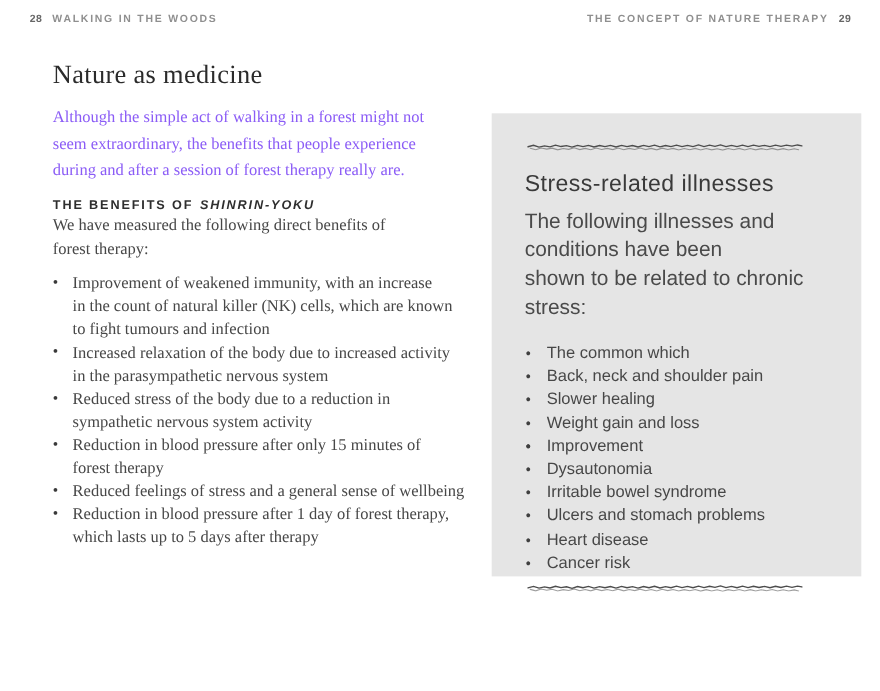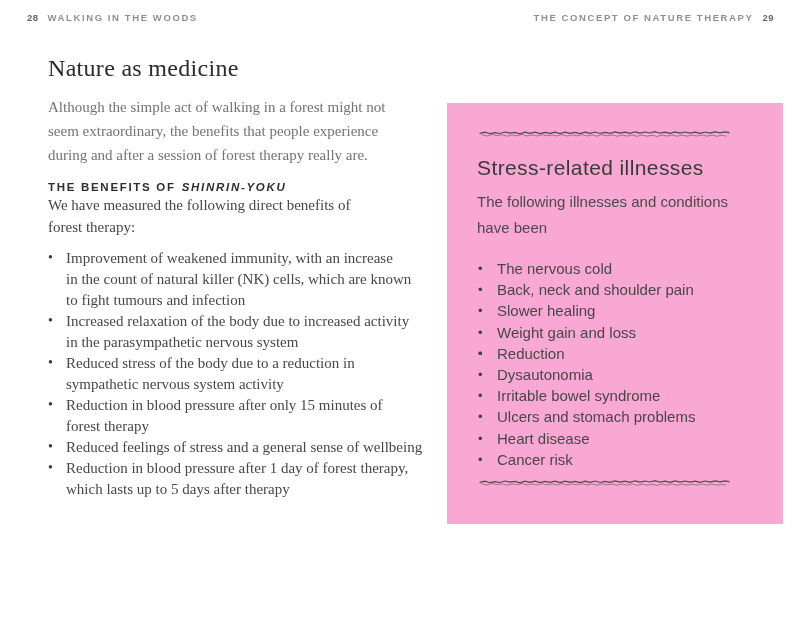--- a/index.html
+++ b/index.html
@@ -39,21 +39,21 @@
     font-family: "Liberation Serif", serif;
     font-weight: 500;
     font-size: 24px; line-height: 28px;
     color: #2b2b2b;
     letter-spacing: 0.3px;
   }
   .intro { margin: 13px 0 0; }
   .intro .ln {
     font-family: "Liberation Serif", serif;
     font-size: 15px; line-height: 24px;
-    color: #737373;
+    color: #8b5cf6;
   }
   .section-heading {
     margin: 14px 0 0;
     font-size: 11.5px; font-weight: 700;
     letter-spacing: 1.7px;
     color: #2e2e2e;
   }
   .section-heading em { font-style: italic; margin-left: 6px; }
   .lead-in { margin: 1px 0 0; }
   .lead-in .ln {
@@ -70,36 +70,36 @@
   .benefit-list li { position: relative; padding-left: 18px; }
   .benefit-list .dot {
     position: absolute; left: 0; top: -1px;
     font-size: 14px; color: #3a3a3a;
   }
 
   
   .sidebar-box {
     position: absolute; left: 447px; top: 103px;
     width: 336px; height: 421px;
-    background: #f9a8d4;
+    background: #e5e5e5;
     padding: 24px 26px 0 30px;
   }
   .scribble { display: block; }
   .scribble.top { margin: 2px 0 0 1px; }
   .scribble.bottom { margin: 8px 0 0 1px; }
   .box-heading {
     margin: 18px 0 0;
     font-size: 21px; line-height: 26px;
     font-weight: 500;
     letter-spacing: 0.4px;
     color: #3a3a3a;
   }
   .box-intro { margin: 8px 0 0; }
   .box-intro .ln {
-    font-size: 15px; line-height: 26px;
+    font-size: 19px; line-height: 26px;
     color: #4a4a4a;
   }
   .illness-list {
     list-style: none; margin: 17px 0 0; padding: 0;
     font-size: 15px; line-height: 21.2px;
     color: #474747;
   }
   .illness-list li { position: relative; padding-left: 20px; }
   .illness-list .dot {
     position: absolute; left: 1px; top: 0;
@@ -174,29 +174,30 @@
       <g fill="none" stroke="#4c4c4c" stroke-linecap="round">
         <path stroke-width="1.2" d="M2 4.4 l5 -1.3 5 1.6 5 -1.1 5 0.9 5 -1.5 5 1.2 5 -0.8 5 1.4 5 -1.6 5 1.1 5 -1.2 5 1.5 5 -1.3 5 1 5 -1.1 5 1.4 5 -1.5 5 1.2 5 -1 5 1.3 5 -1.4 5 1.1 5 -1.3 5 1.5 5 -1.2 5 1 5 -1.4 5 1.3 5 -1.1 5 1.2 5 -1.5 5 1.4 5 -1.2 5 1 5 -1.3 5 1.5 5 -1.1 5 1.2 5 -1.4 5 1.3 5 -1.2 5 1.1 5 -1 5 1.2 5 -1.3 5 1.1 5 -1.2 5 1 5 -1.1 4 0.8"></path>
         <path stroke-width="1" opacity="0.55" transform="translate(2,1.4)" d="M2 4.4 l5 1.3 5 -1.6 5 1.1 5 -0.9 5 1.5 5 -1.2 5 0.8 5 -1.4 5 1.6 5 -1.1 5 1.2 5 -1.5 5 1.3 5 -1 5 1.1 5 -1.4 5 1.5 5 -1.2 5 1 5 -1.3 5 1.4 5 -1.1 5 1.3 5 -1.5 5 1.2 5 -1 5 1.4 5 -1.3 5 1.1 5 -1.2 5 1.5 5 -1.4 5 1.2 5 -1 5 1.3 5 -1.5 5 1.1 5 -1.2 5 1.4 5 -1.3 5 1.2 5 -1.1 5 1 5 -1.2 5 1.3 5 -1.1 5 1.2 5 -1 4 0.9"></path>
       </g>
     </svg>
 
     <h3 class="box-heading">Stress-related illnesses</h3>
 
     <div class="box-intro">
       <div class="ln">The following illnesses and conditions have been</div>
+      <div class="ln">shown to be related to chronic stress:</div>
     </div>
 
     <ul class="illness-list">
-      <li><span class="dot">•</span><span>The nervous cold</span></li>
+      <li><span class="dot">•</span><span>The common which</span></li>
       <li><span class="dot">•</span><span>Back, neck and shoulder pain</span></li>
       <li><span class="dot">•</span><span>Slower healing</span></li>
       <li><span class="dot">•</span><span>Weight gain and loss</span></li>
       <li><span class="dot">•</span></li>
-      <li><span class="dot">•</span><span>Reduction</span></li>
+      <li><span class="dot">•</span><span>Improvement</span></li>
       <li><span class="dot">•</span><span>Dysautonomia</span></li>
       <li><span class="dot">•</span><span>Irritable bowel syndrome</span></li>
       <li><span class="dot">•</span><span>Ulcers and stomach problems</span></li>
       <li><span class="dot">•</span><span>Heart disease</span></li>
       <li><span class="dot">•</span><span>Cancer risk</span></li>
     </ul>
 
     <svg class="scribble bottom" width="256" height="8" viewBox="0 0 256 8" preserveAspectRatio="none">
       <g fill="none" stroke="#4c4c4c" stroke-linecap="round">
         <path stroke-width="1.2" d="M2 4.4 l5 -1.3 5 1.6 5 -1.1 5 0.9 5 -1.5 5 1.2 5 -0.8 5 1.4 5 -1.6 5 1.1 5 -1.2 5 1.5 5 -1.3 5 1 5 -1.1 5 1.4 5 -1.5 5 1.2 5 -1 5 1.3 5 -1.4 5 1.1 5 -1.3 5 1.5 5 -1.2 5 1 5 -1.4 5 1.3 5 -1.1 5 1.2 5 -1.5 5 1.4 5 -1.2 5 1 5 -1.3 5 1.5 5 -1.1 5 1.2 5 -1.4 5 1.3 5 -1.2 5 1.1 5 -1 5 1.2 5 -1.3 5 1.1 5 -1.2 5 1 5 -1.1 4 0.8"></path>

